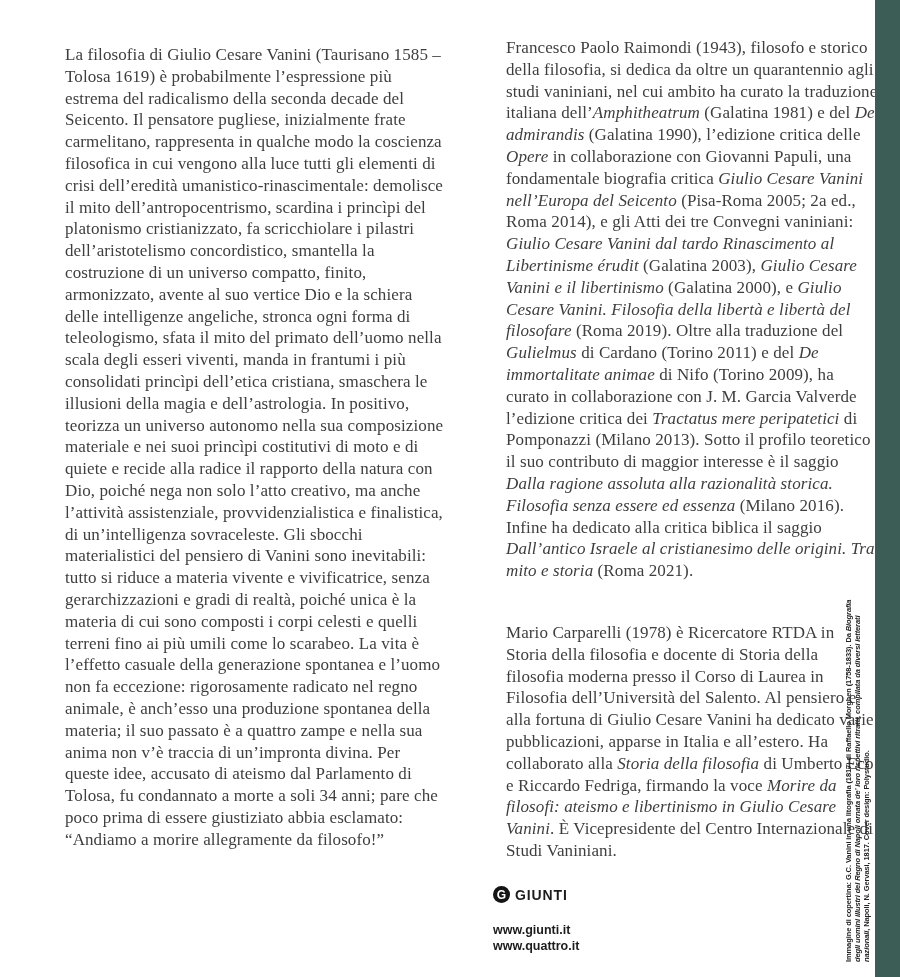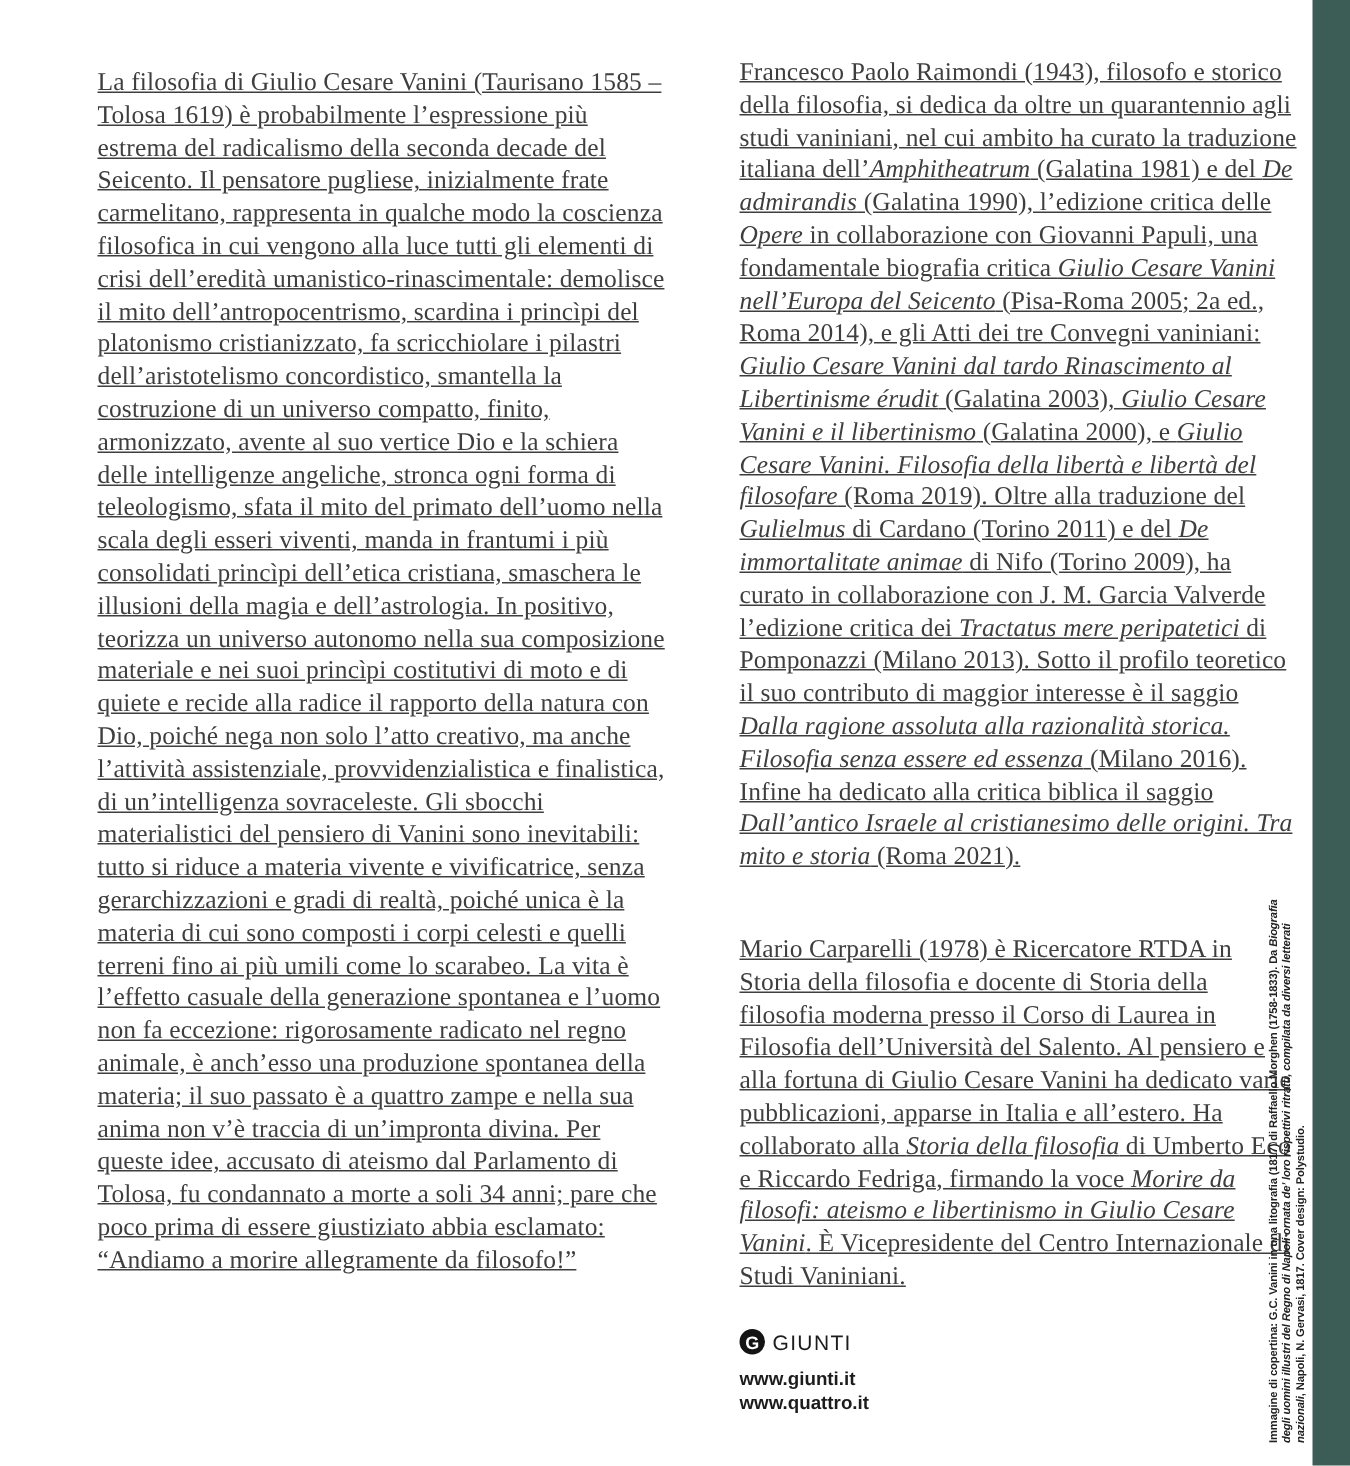--- a/index.html
+++ b/index.html
@@ -10,46 +10,45 @@
     overflow: hidden;
     font-family: "Liberation Serif", serif;
   }
   .col {
     position: absolute;
     color: #3e3e3e;
     font-size: 17px;
     line-height: 21.8px;
     letter-spacing: 0.1px;
     text-align: left;
-    text-decoration: underline;
   }
   .col p { margin: 0; }
   .col-left  { left: 65px;  top: 44px; width: 382px; }
-  .col-right { left: 493px; top: 37px; width: 372px; }
+  .col-right { left: 506px; top: 37px; width: 372px; }
   .col-right p.second { margin-top: 40px; }
   i { font-style: italic; }
 
   .publisher {
     position: absolute;
     left: 493px; top: 886px;
     font-family: "Liberation Sans", sans-serif;
     color: #1c1c1c;
   }
   .logo-row { display: flex; align-items: center; gap: 5px; }
   .g-mark {
     width: 17px; height: 17px;
     border-radius: 50%;
     background: #141414;
     color: #ffffff;
     display: flex; align-items: center; justify-content: center;
     font-weight: bold; font-size: 12px; line-height: 1;
     font-family: "Liberation Sans", sans-serif;
   }
-  .logo-text { font-size: 14px; font-weight: normal; letter-spacing: 0.9px; }
-  .urls { margin-top: 8px; font-size: 12.5px; font-weight: bold; line-height: 16px; }
+  .logo-text { font-size: 14px; font-weight: bold; letter-spacing: 0.9px; }
+  .urls { margin-top: 19px; font-size: 12.5px; font-weight: bold; line-height: 16px; }
 
   .spine-strip {
     position: absolute;
     top: 0; right: 0;
     width: 25px; height: 977px;
     background: #3c5c56;
   }
 
   .caption-box {
     position: absolute;

